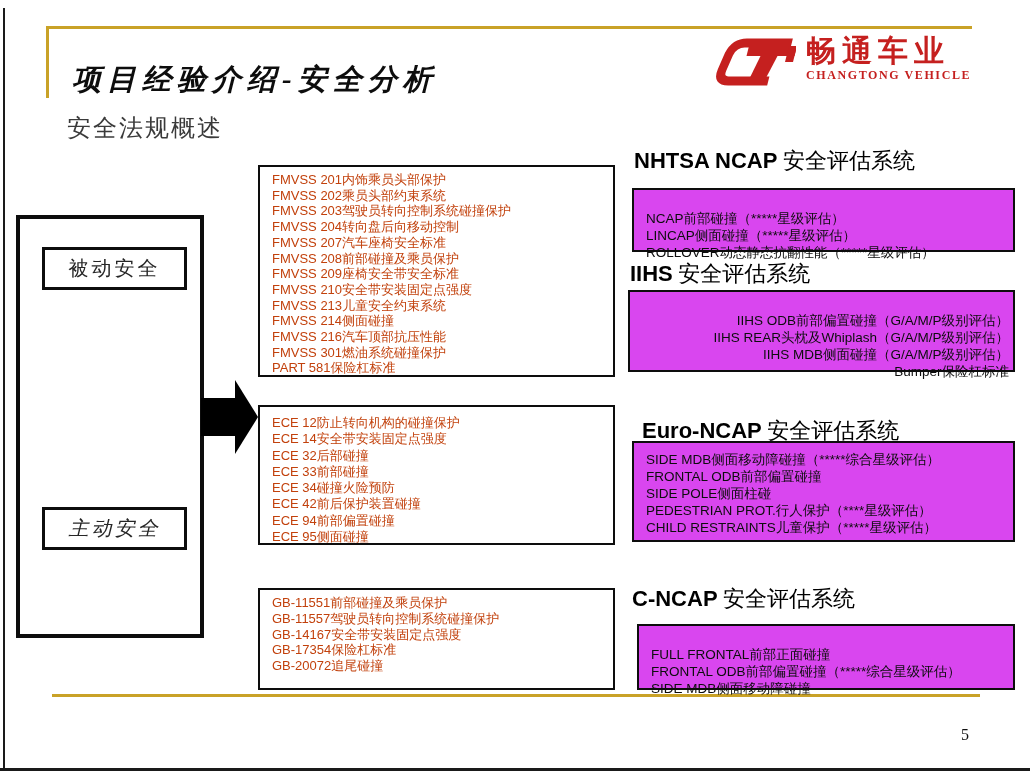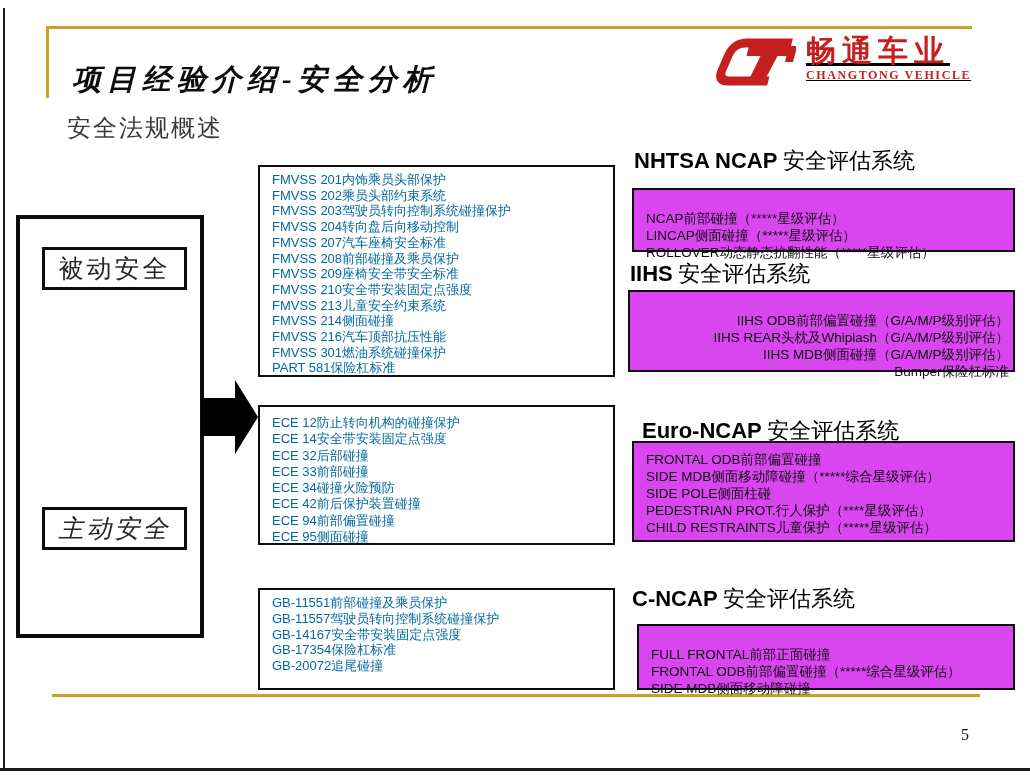--- a/index.html
+++ b/index.html
@@ -13,40 +13,40 @@
   .gold-top-v   { position:absolute; left:46px; top:26px;  width:3px;   height:72px;  background:#c9a227; }
   .gold-bottom  { position:absolute; left:52px; top:694px; width:928px; height:3px;   background:#c9a227; }
 
   
   .title { position:absolute; left:72px; top:60px; font-family:"Liberation Serif", serif;
            font-weight:bold; font-style:italic; font-size:29px; letter-spacing:6px; color:#0d0d0d; }
   .subtitle { position:absolute; left:67px; top:112px; font-family:"Liberation Serif", serif;
            font-size:24px; color:#3a3a3a; letter-spacing:2px; }
 
   
-  .logo { position:absolute; left:708px; top:34px; display:flex; align-items:flex-start;text-decoration:underline; }
+  .logo { position:absolute; left:708px; top:34px; display:flex; align-items:flex-start; }
   .logo-text { margin-left:10px; display:flex; flex-direction:column; }
   .logo-cn { font-size:30px; font-weight:bold; color:#c5201f; letter-spacing:6px; line-height:34px; }
   .logo-en { font-size:12px; font-weight:bold; color:#c5201f; letter-spacing:1.6px;
              font-family:"Liberation Serif", serif; line-height:14px; }
 
   
   .big-box   { position:absolute; left:16px; top:215px; width:188px; height:423px; border:4px solid #0d0d0d; background:#fff; }
   .side-box  { position:absolute; left:42px; width:145px; height:43px; border:3px solid #0d0d0d; background:#fff;
                display:flex; align-items:center; justify-content:center;
-               font-family:"Liberation Serif", serif; font-size:25px; color:#262626; letter-spacing:3px; }
+               font-family:"Liberation Serif", serif; font-size:20px; color:#262626; letter-spacing:3px; }
   .side-box.passive { top:247px; }
   .side-box.active  { top:507px;font-style:italic; }
   .arrow-shaft { position:absolute; left:201px; top:398px; width:34px; height:38px; background:#000; }
   .arrow-head  { position:absolute; left:235px; top:380px; width:0; height:0;
                  border-top:37px solid transparent; border-bottom:37px solid transparent; border-left:23px solid #000; }
 
   
   .reg-box { position:absolute; left:258px; width:357px; border:2px solid #0d0d0d; background:#fff;
-             padding:5px 4px 0 12px; font-size:13px; color:#0369a1; }
+             padding:5px 4px 0 12px; font-size:13px; color:#c2410c; }
   .reg-box.fmvss { top:165px; height:212px; line-height:15.7px; }
   .reg-box.ece   { top:405px; height:140px; line-height:16.3px; padding-top:8px; }
   .reg-box.gb    { top:588px; height:102px; line-height:15.8px; }
 
   
   .sec-head { position:absolute; white-space:nowrap; color:#000; }
   .sec-head .en { font-family:"Liberation Sans", sans-serif; font-weight:bold; font-size:22px; }
   .sec-head .cn { font-family:"Liberation Serif", serif; font-weight:normal; font-size:22px; }
   .sec-head.nhtsa { left:634px; top:146px; }
   .sec-head.iihs  { left:630px; top:259px; }
@@ -156,22 +156,22 @@
       <div class="line">IIHS ODB前部偏置碰撞（G/A/M/P级别评估）</div>
       <div class="line">IIHS REAR头枕及Whiplash（G/A/M/P级别评估）</div>
       <div class="line">IIHS MDB侧面碰撞（G/A/M/P级别评估）</div>
       <div class="line">Bumper保险杠标准</div>
     </div>
 
   <div class="sec-head euro">
     <span class="en">Euro-NCAP</span><span class="cn"> 安全评估系统</span>
   </div>
   <div class="assess-box euro">
+      <div class="line">SIDE MDB侧面移动障碰撞（*****综合星级评估）</div>
       <div class="line">FRONTAL ODB前部偏置碰撞</div>
-      <div class="line">SIDE MDB侧面移动障碰撞（*****综合星级评估）</div>
       <div class="line">SIDE POLE侧面柱碰</div>
       <div class="line">PEDESTRIAN PROT.行人保护（****星级评估）</div>
       <div class="line">CHILD RESTRAINTS儿童保护（*****星级评估）</div>
     </div>
 
   <div class="sec-head cncap">
     <span class="en">C-NCAP</span><span class="cn"> 安全评估系统</span>
   </div>
   <div class="assess-box cncap">
       <div class="line">FULL FRONTAL前部正面碰撞</div>

